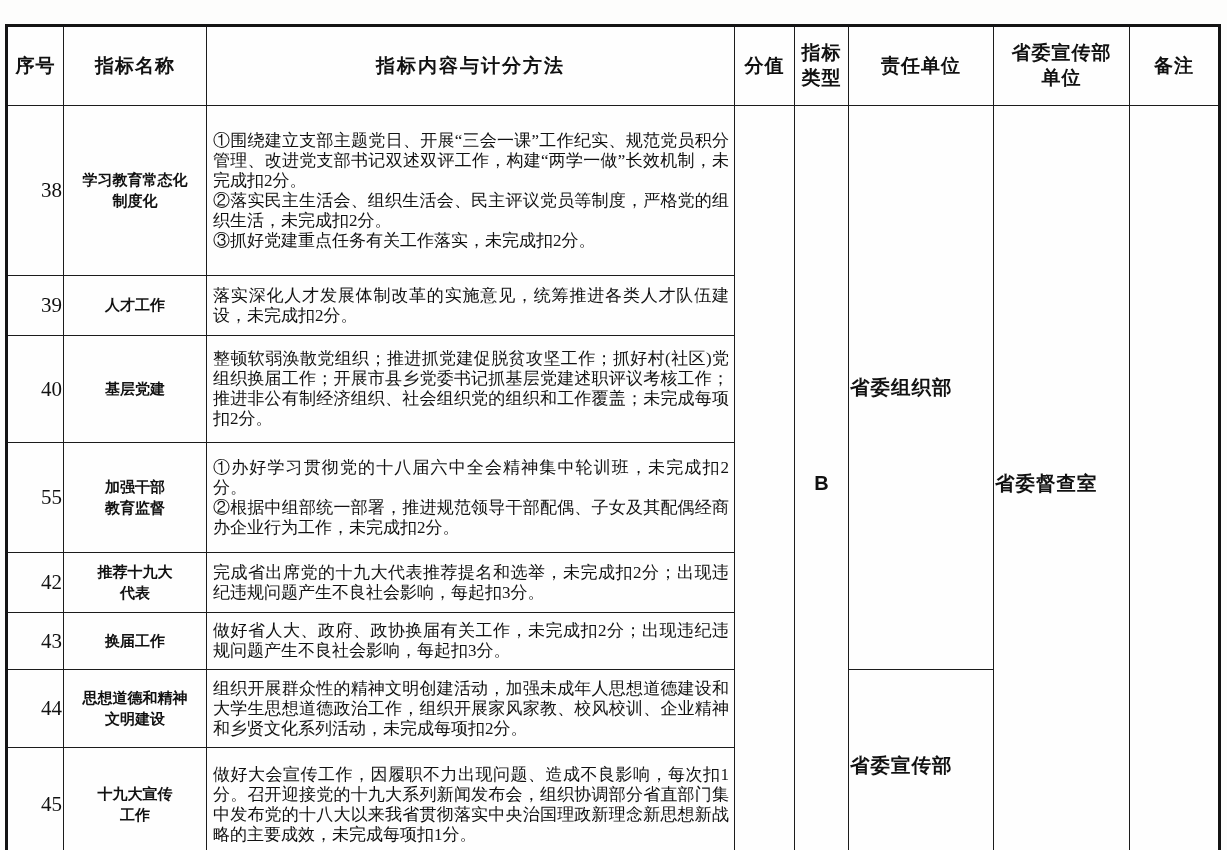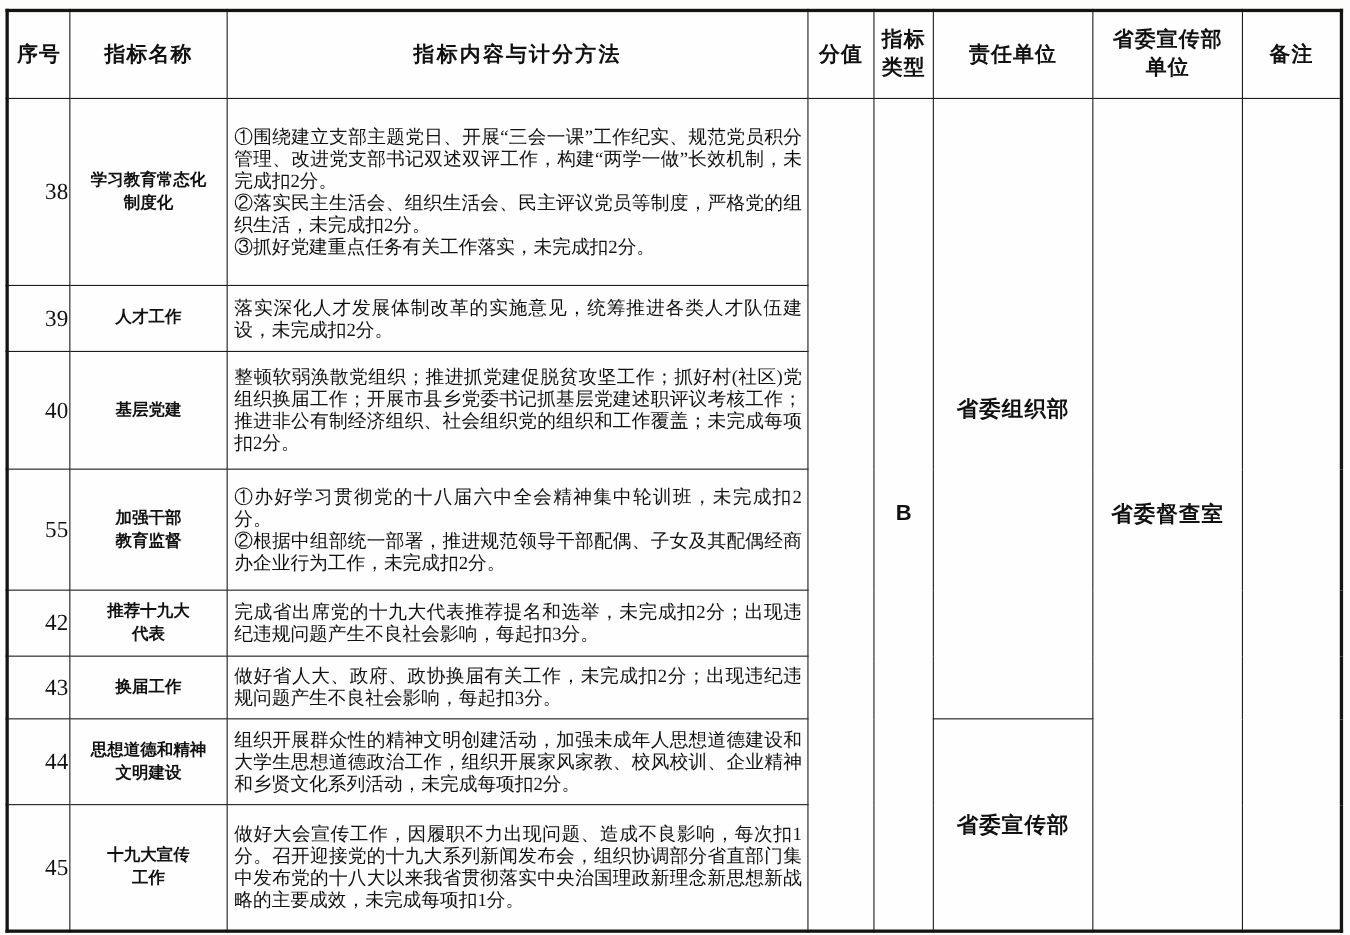--- a/index.html
+++ b/index.html
@@ -6,21 +6,21 @@
   body {
     width: 1227px; height: 850px;
     background: #fdfdfc;
     font-family: "Liberation Serif", "DejaVu Serif", serif;
     color: #111;
     overflow: hidden;
   }
   .page {
     box-sizing: border-box;
     width: 1227px; height: 668px;
-    padding: 8px 4px 0 5px;
+    padding: 24px 4px 0 5px;
   }
   table.grid {
     border-collapse: collapse;
     table-layout: fixed;
     width: 1213px;
     background: #fefefe;
     border: 3px solid #141414;
   }
   th, td {
     border: 1.5px solid #1c1c1c;
@@ -62,21 +62,21 @@
   td.c-type {
     font-family: "Liberation Sans", "DejaVu Sans", sans-serif;
     font-weight: bold;
     font-size: 20px;
     text-align: center;
   }
   td.c-unit {
     font-family: Liberation Serif, serif;
     font-weight: bold;
     font-size: 19.5px;
-    text-align: center;
+    text-align: left;
     letter-spacing: 1px;
   }
   tr.r38 { height: 170px; }
   tr.r39 { height: 60px; }
   tr.r40 { height: 107px; }
   tr.r41 { height: 110px; }
   tr.r42 { height: 60px; }
   tr.r43 { height: 57px; }
   tr.r44 { height: 78px; }
   tr.r45 { height: 115px; }

